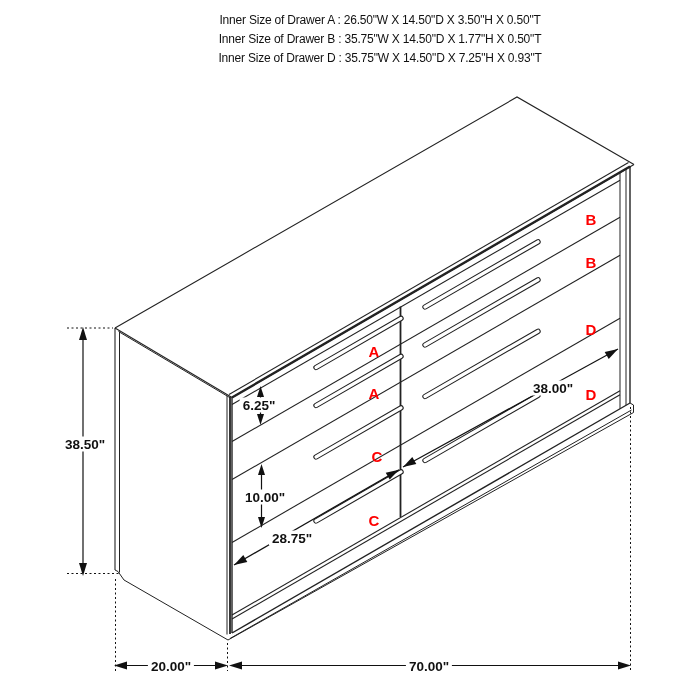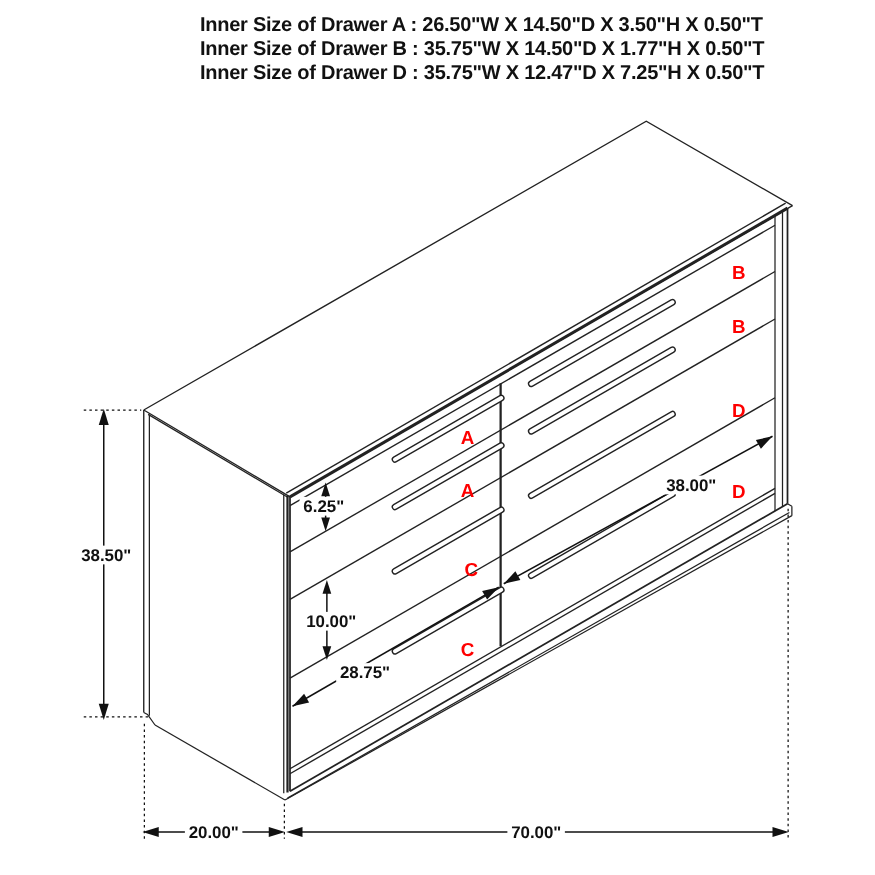--- a/index.html
+++ b/index.html
@@ -23,21 +23,21 @@
   .lndark{stroke:var(--line);fill:none;stroke-width:1.8;}
   .silhouette{fill:var(--background);stroke:none;}
   .dimln{stroke:var(--dimension-text);fill:none;stroke-width:1.2;}
   .dashln{stroke:var(--dimension-text);fill:none;stroke-width:1;stroke-dasharray:2 2.5;}
   .arr{fill:var(--dimension-text);stroke:none;}
   .handle-outer{stroke:var(--line);stroke-width:5.4;stroke-linecap:round;fill:none;}
   .handle-inner{stroke:var(--background);stroke-width:3.2;stroke-linecap:round;fill:none;}
   .hdr{
     position:absolute;left:160px;top:11px;width:440px;
     text-align:center;color:var(--dimension-text);
-    font-size:16px;font-weight:bold;line-height:19px;letter-spacing:-0.2px;
+    font-size:12px;font-weight:normal;line-height:19px;letter-spacing:-0.2px;
     white-space:nowrap;
   }
   .dim-label{
     position:absolute;transform:translate(-50%,-50%);
     color:var(--dimension-text);background:var(--background);
     font-size:13.5px;font-weight:bold;padding:0 3px;white-space:nowrap;
   }
   .drawer-letter{
     position:absolute;transform:translate(-50%,-50%);
     color:var(--drawer-label-red);
@@ -160,21 +160,21 @@
       <polygon class="arr" points="228,665.5 215,661.5 215,669.5"></polygon>
       <path class="dimln" d="M233,665.5 L627,665.5"></path>
       <polygon class="arr" points="229,665.5 242,661.5 242,669.5"></polygon>
       <polygon class="arr" points="631,665.5 618,661.5 618,669.5"></polygon>
     </g>
   </svg>
 
   <div class="hdr">
     <div>Inner Size of Drawer A : 26.50"W X 14.50"D X 3.50"H X 0.50"T</div>
     <div>Inner Size of Drawer B : 35.75"W X 14.50"D X 1.77"H X 0.50"T</div>
-    <div>Inner Size of Drawer D : 35.75"W X 12.47"D X 7.25"H X 0.50"T</div>
+    <div>Inner Size of Drawer D : 35.75"W X 14.50"D X 7.25"H X 0.93"T</div>
   </div>
 
   <span class="drawer-letter" style="left:374px;top:351px">A</span>
   <span class="drawer-letter" style="left:374px;top:393px">A</span>
   <span class="drawer-letter" style="left:377px;top:456px">C</span>
   <span class="drawer-letter" style="left:374px;top:520px">C</span>
   <span class="drawer-letter" style="left:591px;top:219px">B</span>
   <span class="drawer-letter" style="left:591px;top:262px">B</span>
   <span class="drawer-letter" style="left:591px;top:329px">D</span>
   <span class="drawer-letter" style="left:591px;top:394px">D</span>

